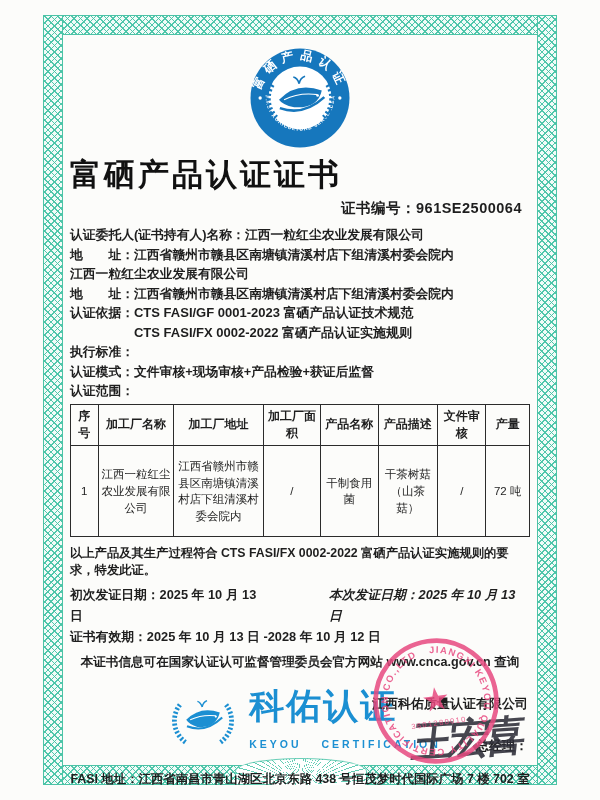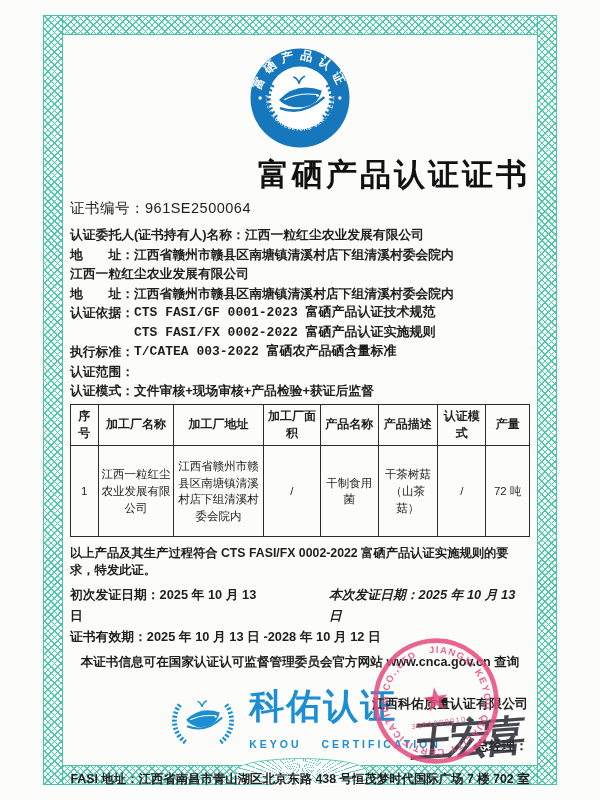--- a/index.html
+++ b/index.html
@@ -27,31 +27,31 @@
     background:
       repeating-conic-gradient(from 265deg at 50% 100%, rgba(72,196,167,.85) 0 1deg, rgba(255,255,255,0) 1deg 5deg),
       #fff;
     border-radius:130px 130px 0 0 / 26px 26px 0 0;
     border:1px solid rgba(72,196,167,.8);border-bottom:none;
   }
   
   .content{position:absolute;left:70px;right:70px;top:34px;bottom:36px;z-index:3;}
   .emblem-wrap{text-align:center;margin-top:12px;}
   .title{
-    text-align:right;font-size:31px;font-weight:900;letter-spacing:3px;color:#111;
+    text-align:left;font-size:31px;font-weight:900;letter-spacing:3px;color:#111;
     margin-top:2px;line-height:38px;
   }
   .certno{
-    text-align:left;font-weight:400;font-size:14.5px;margin-top:5px;padding-right:8px;letter-spacing:.5px;
+    text-align:right;font-weight:700;font-size:14.5px;margin-top:5px;padding-right:8px;letter-spacing:.5px;
   }
   .fields{margin-top:7px;}
   .frow{display:flex;font-size:12.8px;line-height:19.5px;font-weight:800;}
   .frow .lab{white-space:nowrap;}
   .frow .val{flex:1;}
-  .serif{font-family:Liberation Mono, monospace;font-size:13px;}
+  .serif{font-family:Liberation Sans, sans-serif;font-size:13px;}
   
   table.scope{
     width:100%;border-collapse:collapse;table-layout:fixed;margin-top:3px;
     font-size:11.5px;
   }
   table.scope th,table.scope td{
     border:1px solid #2b2b2b;text-align:center;vertical-align:middle;
     padding:3px 2px;font-weight:500;line-height:1.45;word-break:break-all;
   }
   table.scope th{height:24px;font-weight:600;font-size:12px;}
@@ -139,29 +139,28 @@
     </div>
     <div class="frow">
       <span class="lab">认证依据：</span>
       <span class="val">
         <div class="serif">CTS FASI/GF 0001-2023 富硒产品认证技术规范</div>
         <div class="serif">CTS FASI/FX 0002-2022 富硒产品认证实施规则</div>
       </span>
     </div>
     <div class="frow">
       <span class="lab">执行标准：</span>
-      <span class="val serif">T/CATEA 003-2022 富硒农产品硒含量标准</span>
+    </div>
+    <div class="frow">
+      <span class="lab">认证模式：</span>
+      <span class="val">文件审核+现场审核+产品检验+获证后监督</span>
     </div>
     <div class="frow">
       <span class="lab">认证范围：</span>
       <span class="val"></span>
-    </div>
-    <div class="frow">
-      <span class="lab">认证模式：</span>
-      <span class="val">文件审核+现场审核+产品检验+获证后监督</span>
     </div>
   </div>
 
   <table class="scope">
     <colgroup>
       <col style="width:6%">
         <col style="width:16.5%">
         <col style="width:19.5%">
         <col style="width:12.5%">
       <col style="width:12.5%">
@@ -170,21 +169,21 @@
         <col style="width:9.5%">
     </colgroup>
     <tbody>
         <tr>
       <th>序号</th>
       <th>加工厂名称</th>
       <th>加工厂地址</th>
       <th>加工厂面积</th>
       <th>产品名称</th>
       <th>产品描述</th>
-      <th>认证模式</th>
+      <th>文件审核</th>
       <th>产量</th>
     </tr>
     <tr>
       <td>1</td>
       <td>江西一粒红尘农业发展有限公司</td>
       <td>江西省赣州市赣县区南塘镇清溪村店下组清溪村委会院内</td>
       <td>/</td>
       <td>干制食用菌</td>
       <td>干茶树菇（山茶菇）</td>
       <td>/</td>

